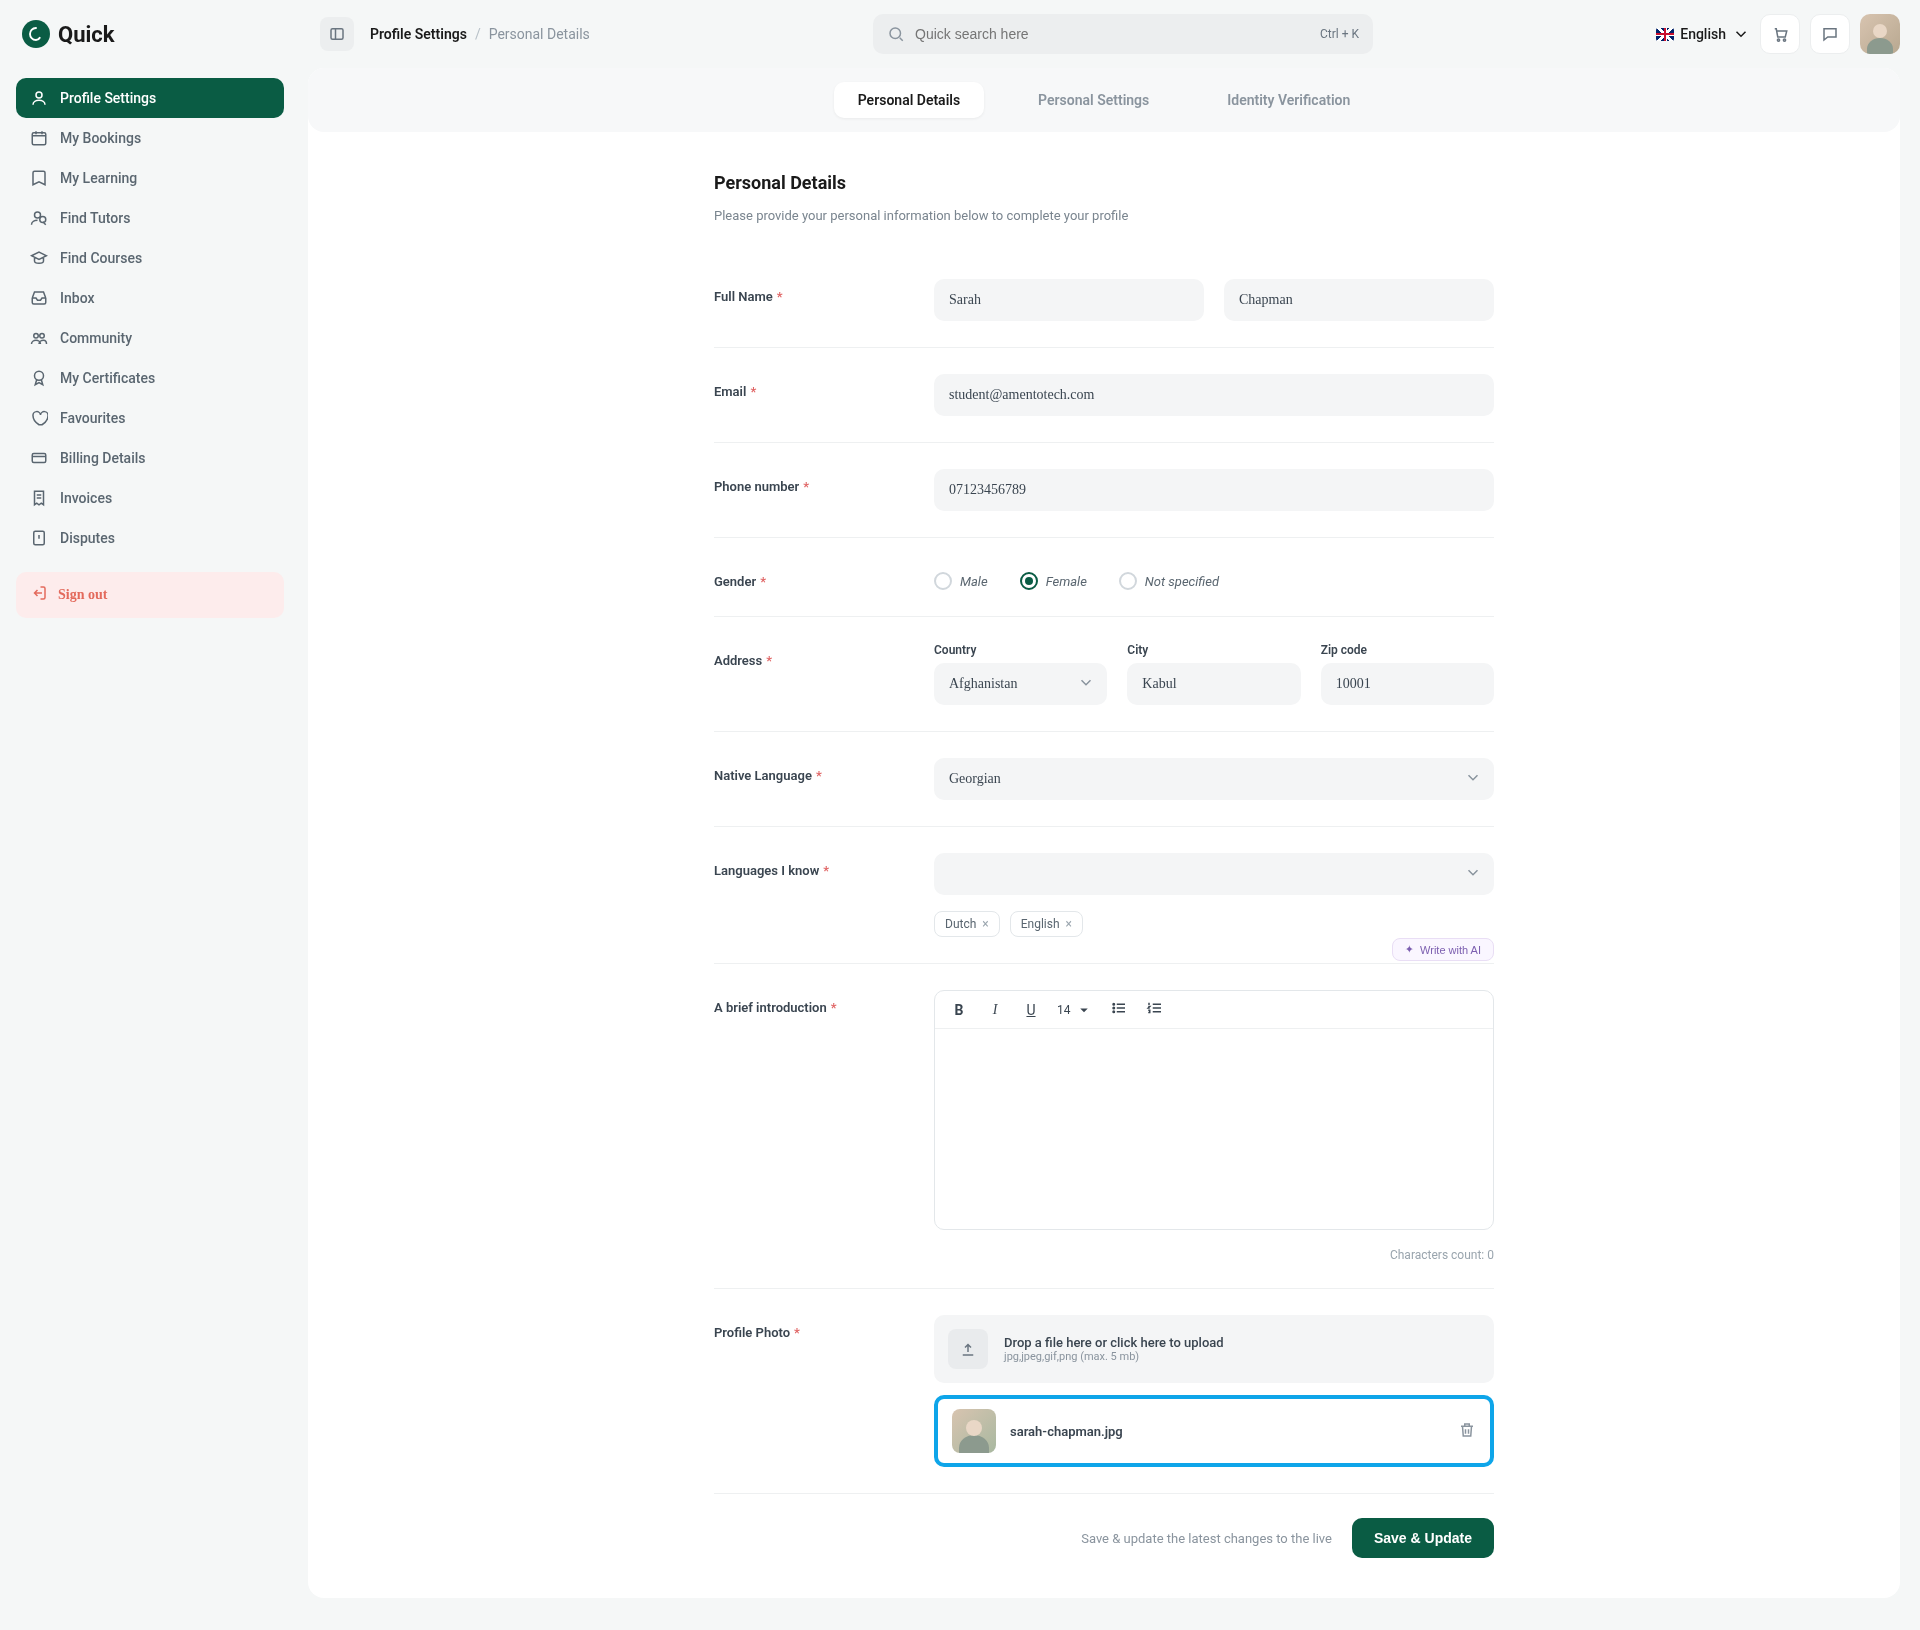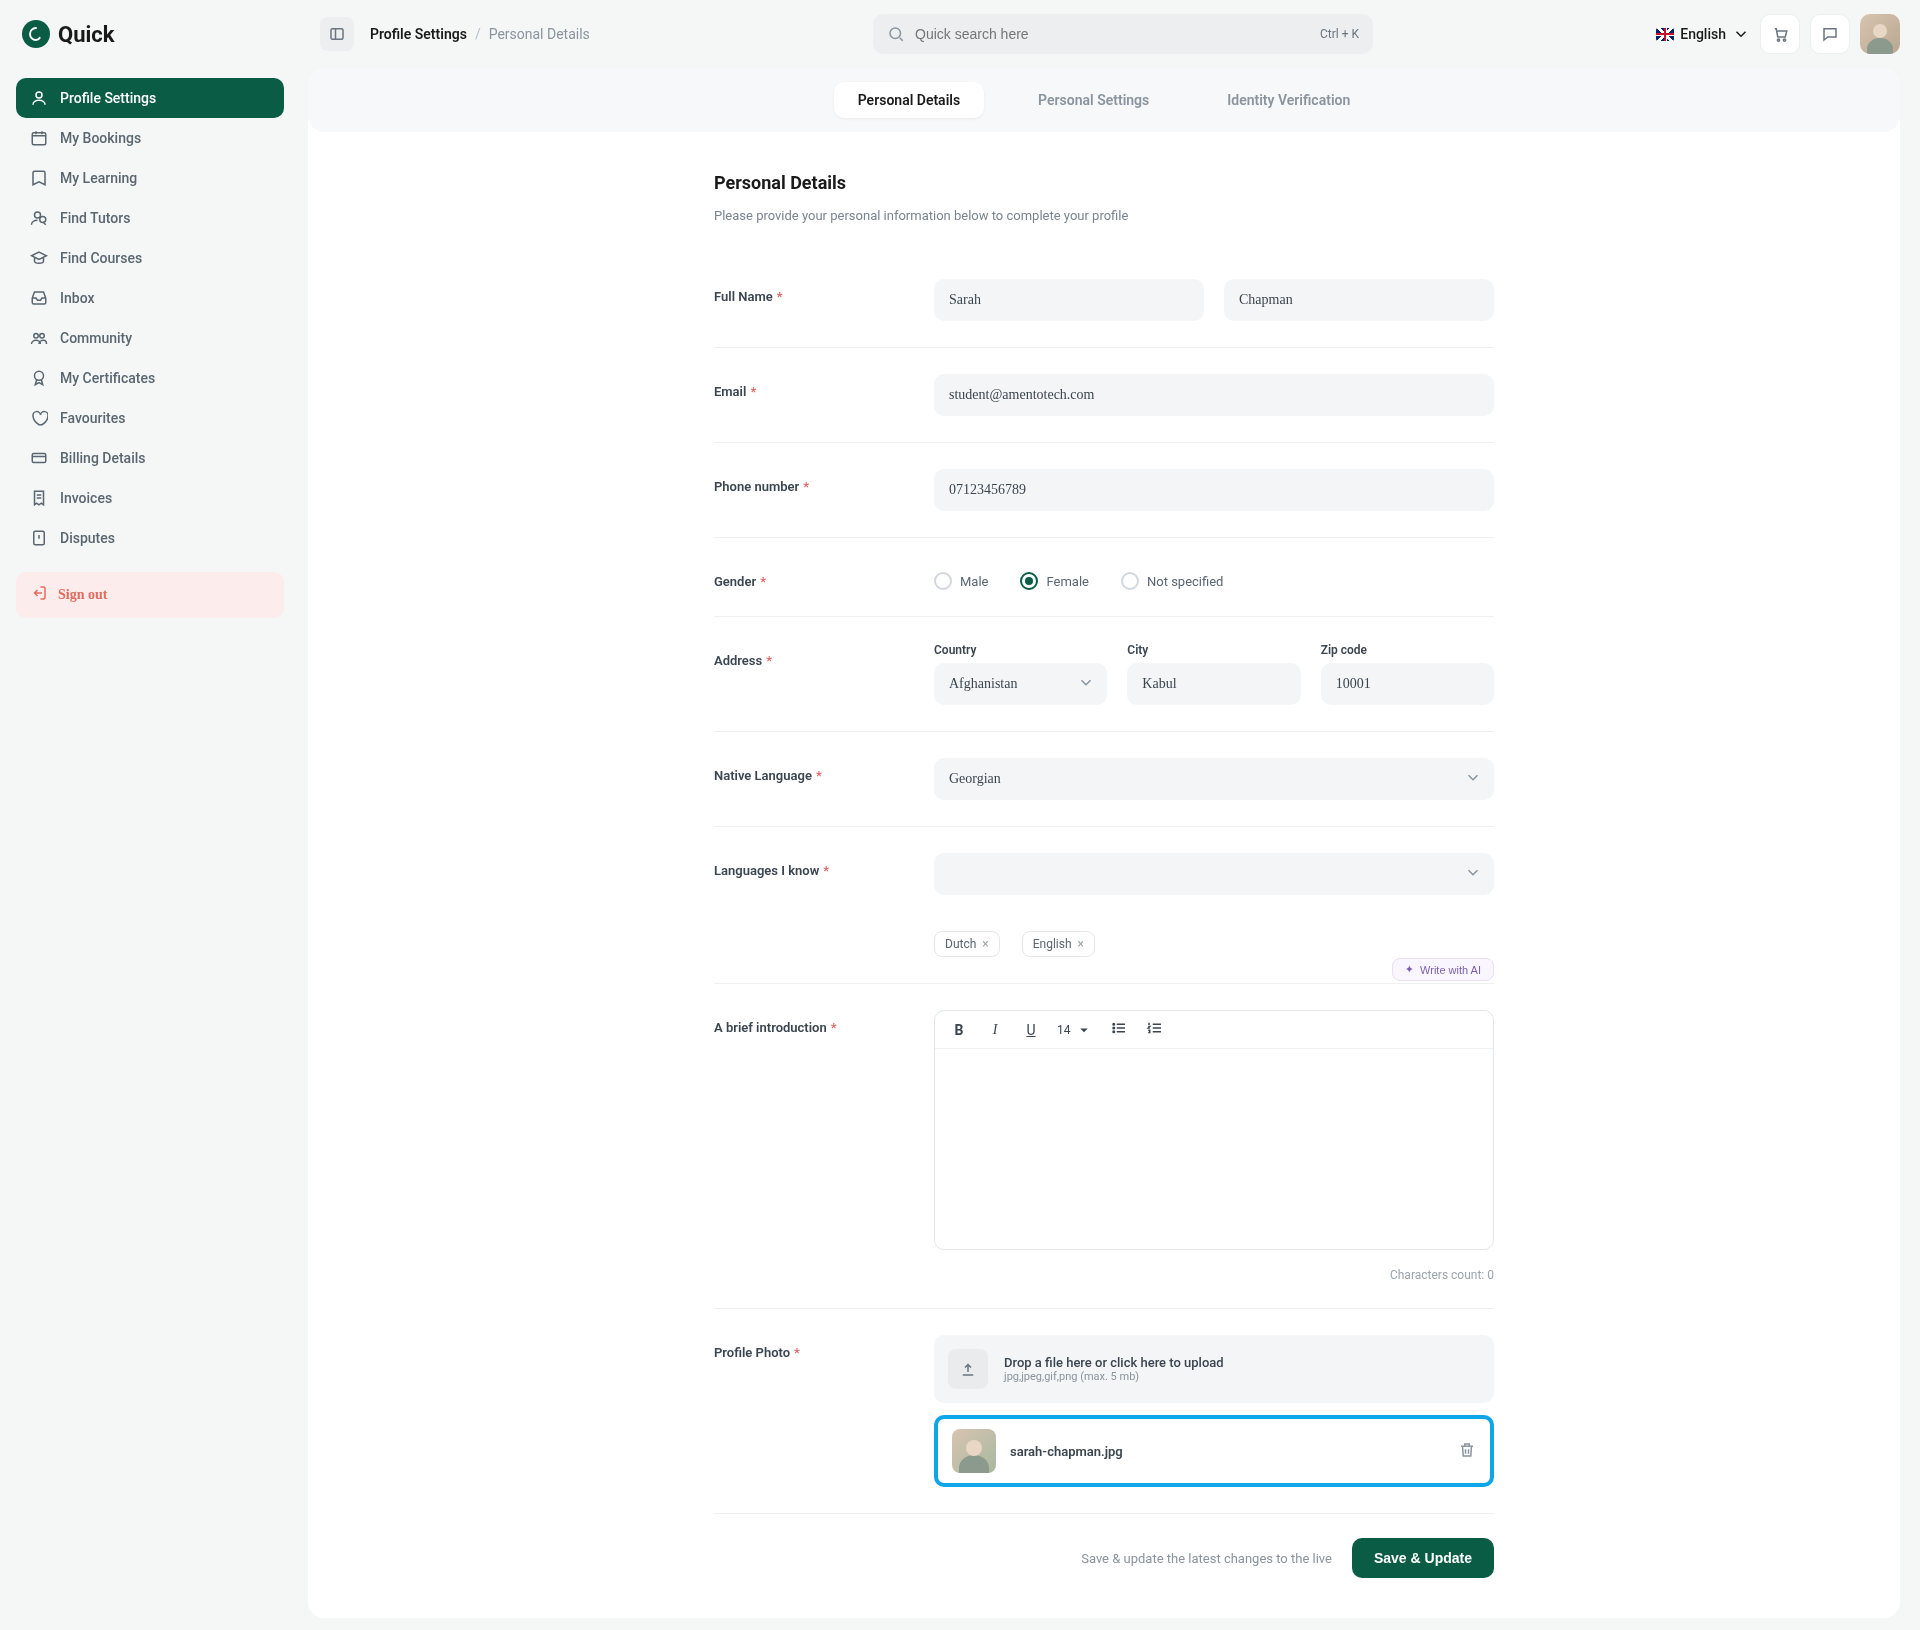--- a/index.html
+++ b/index.html
@@ -54,27 +54,27 @@
 .row-label { width: 190px; font-size: 13px; font-weight: 600; color: #3a4550; padding-top: 10px; }
 .row-label .req { color: #e06565; margin-left: 4px; }
 .row-fields { flex: 1; display: flex; flex-direction: column; gap: 12px; }
 .field-grid { display: flex; gap: 20px; }
 .field-grid > * { flex: 1; }
 .input { height: 42px; background: #f4f5f6; border: 1px solid transparent; border-radius: 10px; padding: 0 14px; font-size: 14px; color: #3a4550; outline: none; width: 100%; font-family: Liberation Serif, serif; }
 .select-wrap { position: relative; }
 .select-wrap .chev { position: absolute; right: 12px; top: 50%; transform: translateY(-50%); color: #8a949e; pointer-events: none; }
 .sublabel { font-size: 12px; font-weight: 600; color: #3a4550; margin-bottom: 6px; display: block; }
 .radio-group { display: flex; gap: 32px; align-items: center; padding-top: 8px; }
-.radio { display: flex; align-items: center; gap: 8px; cursor: pointer; font-size: 13px; color: #5a6670; }
+.radio { display: flex; align-items: center; gap: 8px; cursor: pointer; font-size: 13px; color: #5a6670; font-style: italic; }
 .radio .dot { width: 18px; height: 18px; border-radius: 50%; border: 2px solid #d1d7dc; background: #fff; display: inline-block; position: relative; }
 .radio.selected .dot { border-color: #0a5c44; }
 .radio.selected .dot:after { content: ""; position: absolute; inset: 3px; border-radius: 50%; background: #0a5c44; }
 .empty-select { height: 42px; background: #f4f5f6; border-radius: 10px; position: relative; }
 .empty-select .chev { position: absolute; right: 12px; top: 50%; transform: translateY(-50%); color: #8a949e; }
-.tags { display: flex; gap: 22px; margin-top: 24px; }
+.tags { display: flex; gap: 10px; margin-top: 4px; }
 .tag { display: inline-flex; align-items: center; gap: 6px; padding: 5px 10px; border: 1px solid #e3e7ea; border-radius: 8px; font-size: 12px; color: #5a6670; background:#fff; }
 .tag .x { cursor: pointer; color: #9aa5ae; }
 .ai-btn { align-self: flex-end; margin-top: -8px; display: inline-flex; align-items: center; gap: 6px; padding: 4px 12px; border: 1px solid #e9def5; background: #faf6ff; border-radius: 8px; font-size: 11px; color: #7c5fb0; cursor: pointer; }
 .editor { border: 1px solid #e3e7ea; border-radius: 10px; overflow: hidden; }
 .editor-toolbar { display: flex; align-items: center; gap: 16px; padding: 8px 14px; border-bottom: 1px solid #eef0f1; color: #3a4550; }
 .editor-toolbar .tbtn { cursor: pointer; font-size: 14px; width: 20px; text-align: center; }
 .editor-toolbar .fsize { font-size: 12px; display:flex;align-items:center;gap:4px;}
 .editor-body { min-height: 200px; padding: 14px; }
 .char-count { text-align: right; font-size: 12px; color: #9aa5ae; margin-top: 6px; }
 .upload-box { background: #f4f5f6; border-radius: 10px; padding: 14px; display: flex; align-items: center; gap: 16px; }

